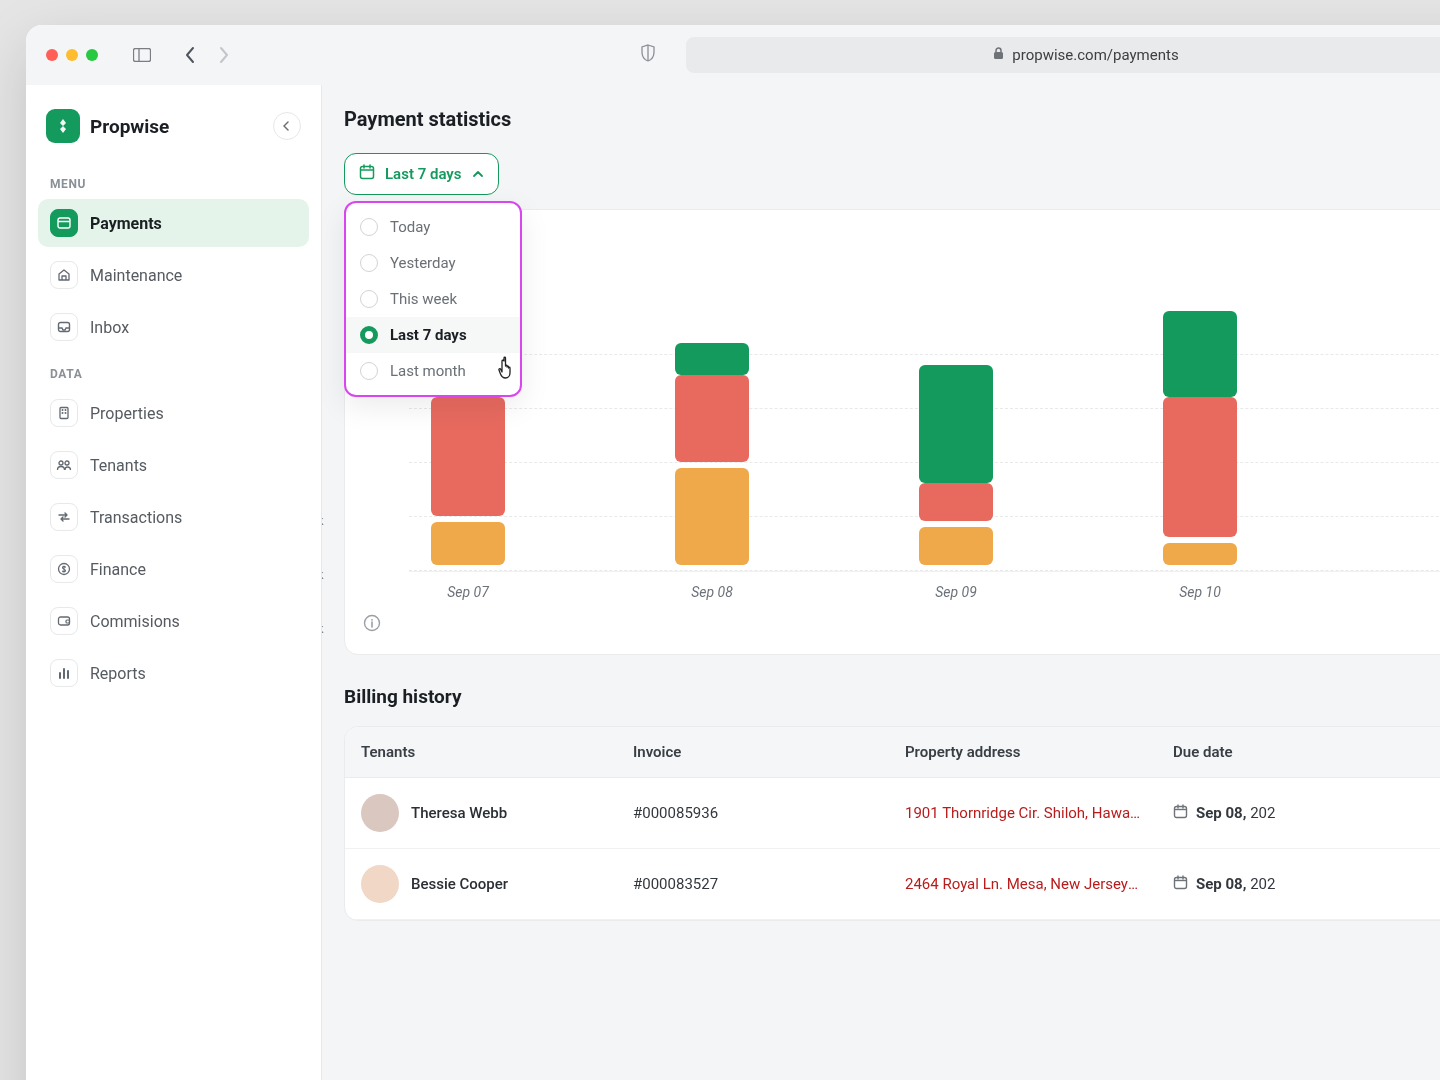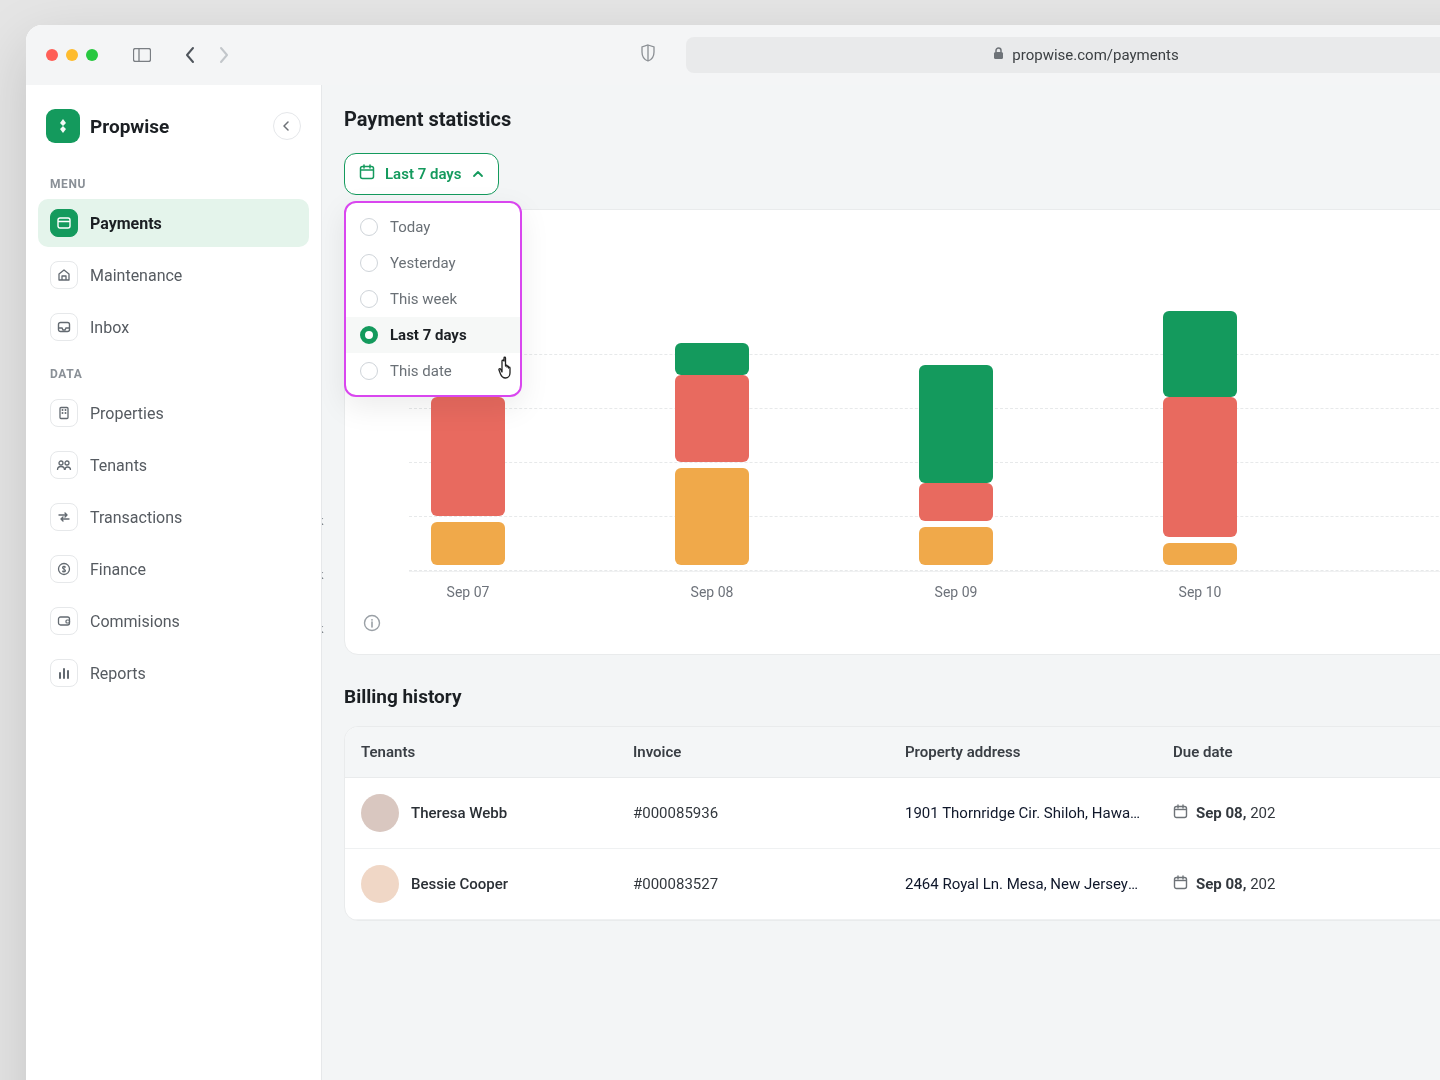--- a/index.html
+++ b/index.html
@@ -93,38 +93,38 @@
   border-bottom:1px solid #f0f1f2;
 }
 .grid-line { position:absolute; left:0; right:0; border-top:1px dashed #e7e9ea;}
 .col { width:74px; display:flex; flex-direction:column-reverse; align-items:stretch; z-index:1;}
 .seg { border-radius:6px; margin-bottom:6px;}
 .seg.topseg { margin-bottom:0;}
 .seg-amber { background:#f0a94a; }
 .seg-red { background:#e86a5f; }
 .seg-green { background:#149a5d; }
 .x-labels { display:flex; padding-left:76px; gap:170px; margin-top:12px; color:#6d727a; font-size:14px;}
-.x-labels span { width:74px; text-align:center;}
+.x-labels span { width:74px; text-align:center;font-style:italic;}
 .info-row { padding:14px 8px 12px 8px; color:#9aa0a6;}
 .billing-title { font-size:19px; font-weight:700; color:#1b1f23; padding:30px 22px 18px; }
 .table {
   background:#fff; border:1px solid #e9ebec; border-radius:14px; margin-left:22px; overflow:hidden;
 }
 .thead { display:flex; background:#f4f6f7; border-bottom:1px solid #e9ebec; }
 .th, .td { padding:16px 16px; font-size:15px; }
 .th { color:#3a3f45; font-weight:600;}
 .col-tenant { width:272px;}
 .col-invoice { width:272px;}
 .col-addr { width:268px;}
 .col-due { width:200px;}
 .trow { display:flex; border-bottom:1px solid #eff1f2; align-items:center;}
 .avatar { width:38px; height:38px; border-radius:50%; background:#e3e5e7; display:inline-block; margin-right:12px; vertical-align:middle; background-size:cover; background-position:center;}
 .td.tenant { display:flex; align-items:center; color:#2a2f35; font-weight:500;}
 .td.invoice { color:#33383e; }
-.td.addr { color:#0f172a; white-space:nowrap; overflow:hidden; text-overflow:ellipsis;}
+.td.addr { color:#b91c1c; white-space:nowrap; overflow:hidden; text-overflow:ellipsis;}
 .td.due { display:flex; align-items:center; gap:8px; color:#33383e;}
 .due-bold { font-weight:700;margin-top:40px;}
 .cursor {
   position:absolute; width:22px; height:26px; pointer-events:none; z-index:50;
 }
 </style>
 </head>
 <body>
 
 <div class="browser-window">
@@ -317,21 +317,21 @@
             <div class="dd-item">
               <span class="radio"></span>
               <span>This week</span>
             </div>
             <div class="dd-item sel">
               <span class="radio"></span>
               <span>Last 7 days</span>
             </div>
             <div class="dd-item">
               <span class="radio"></span>
-              <span>This date</span>
+              <span>Last month</span>
             </div>
           </div>
 
         <div class="chart-card">
           <div class="chart-area">
             <div class="y-axis" id="y-axis" style="height:342px; padding-bottom:0;"></div>
             <div class="plot" id="plot" style="position: relative;">
                 <div class="grid-line" style="bottom: 0px;"></div>
                 <div class="grid-line" style="bottom: 54px;"></div>
                 <div class="grid-line" style="bottom: 108px;"></div>

